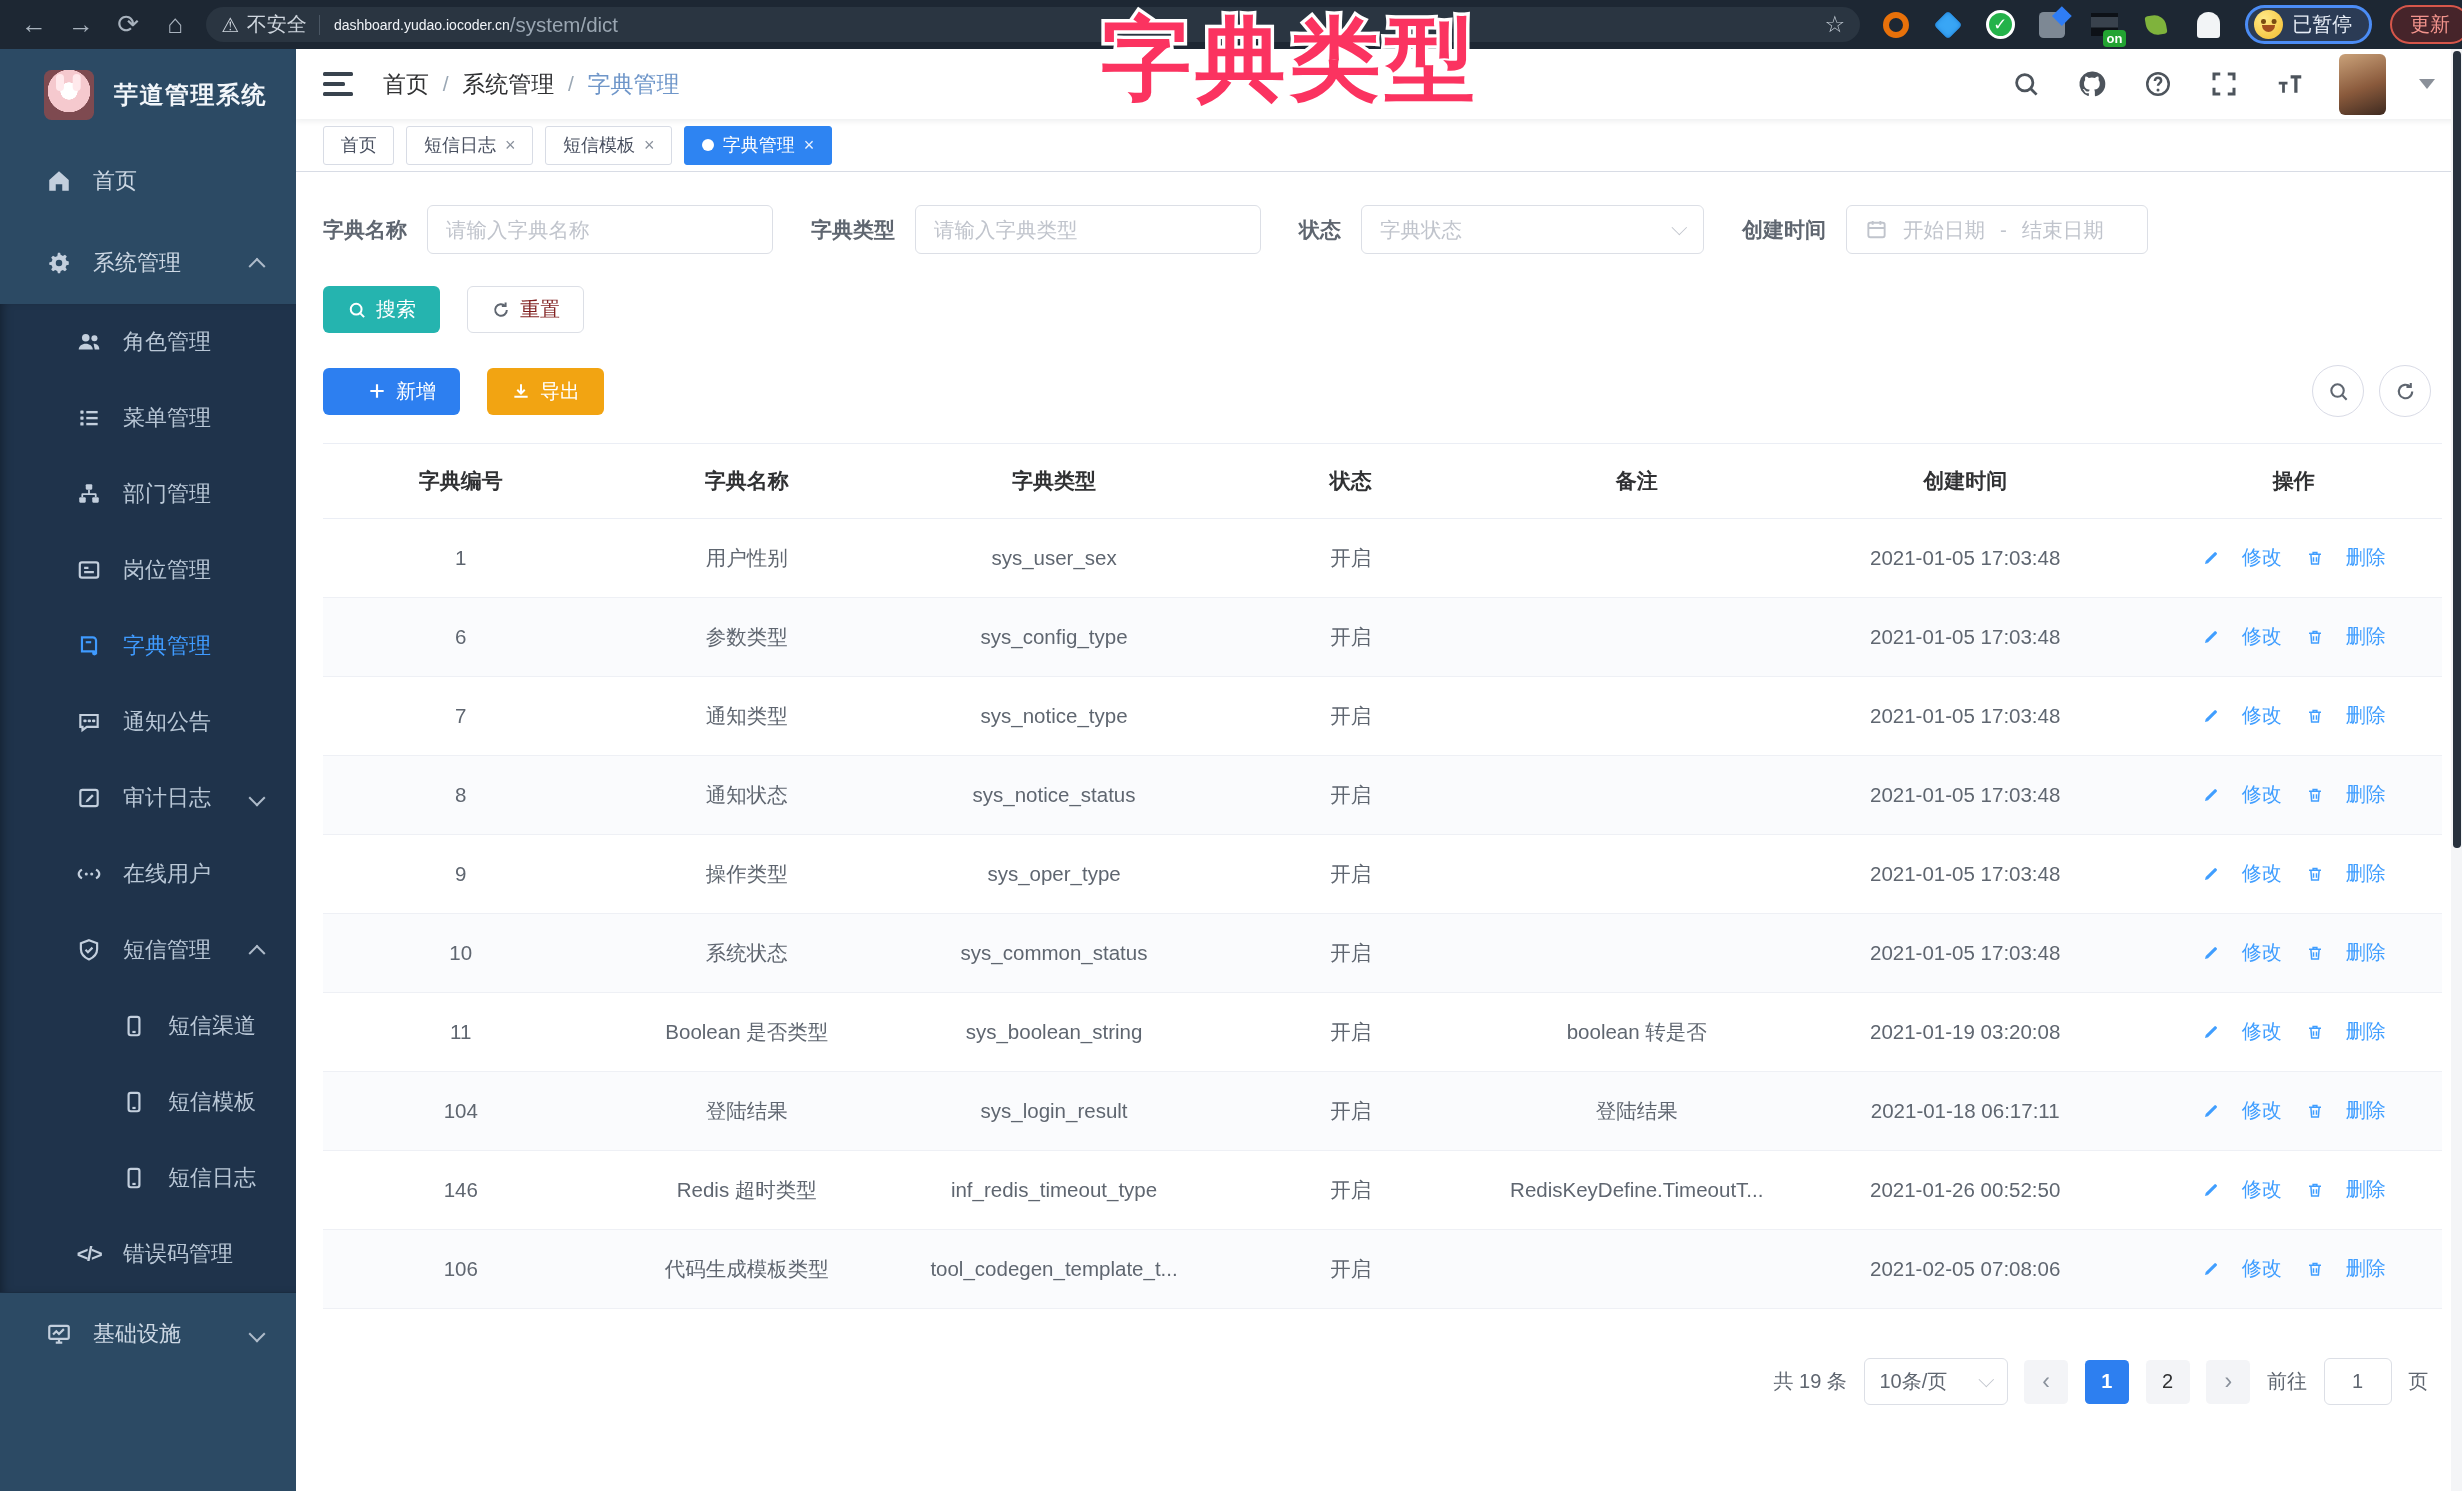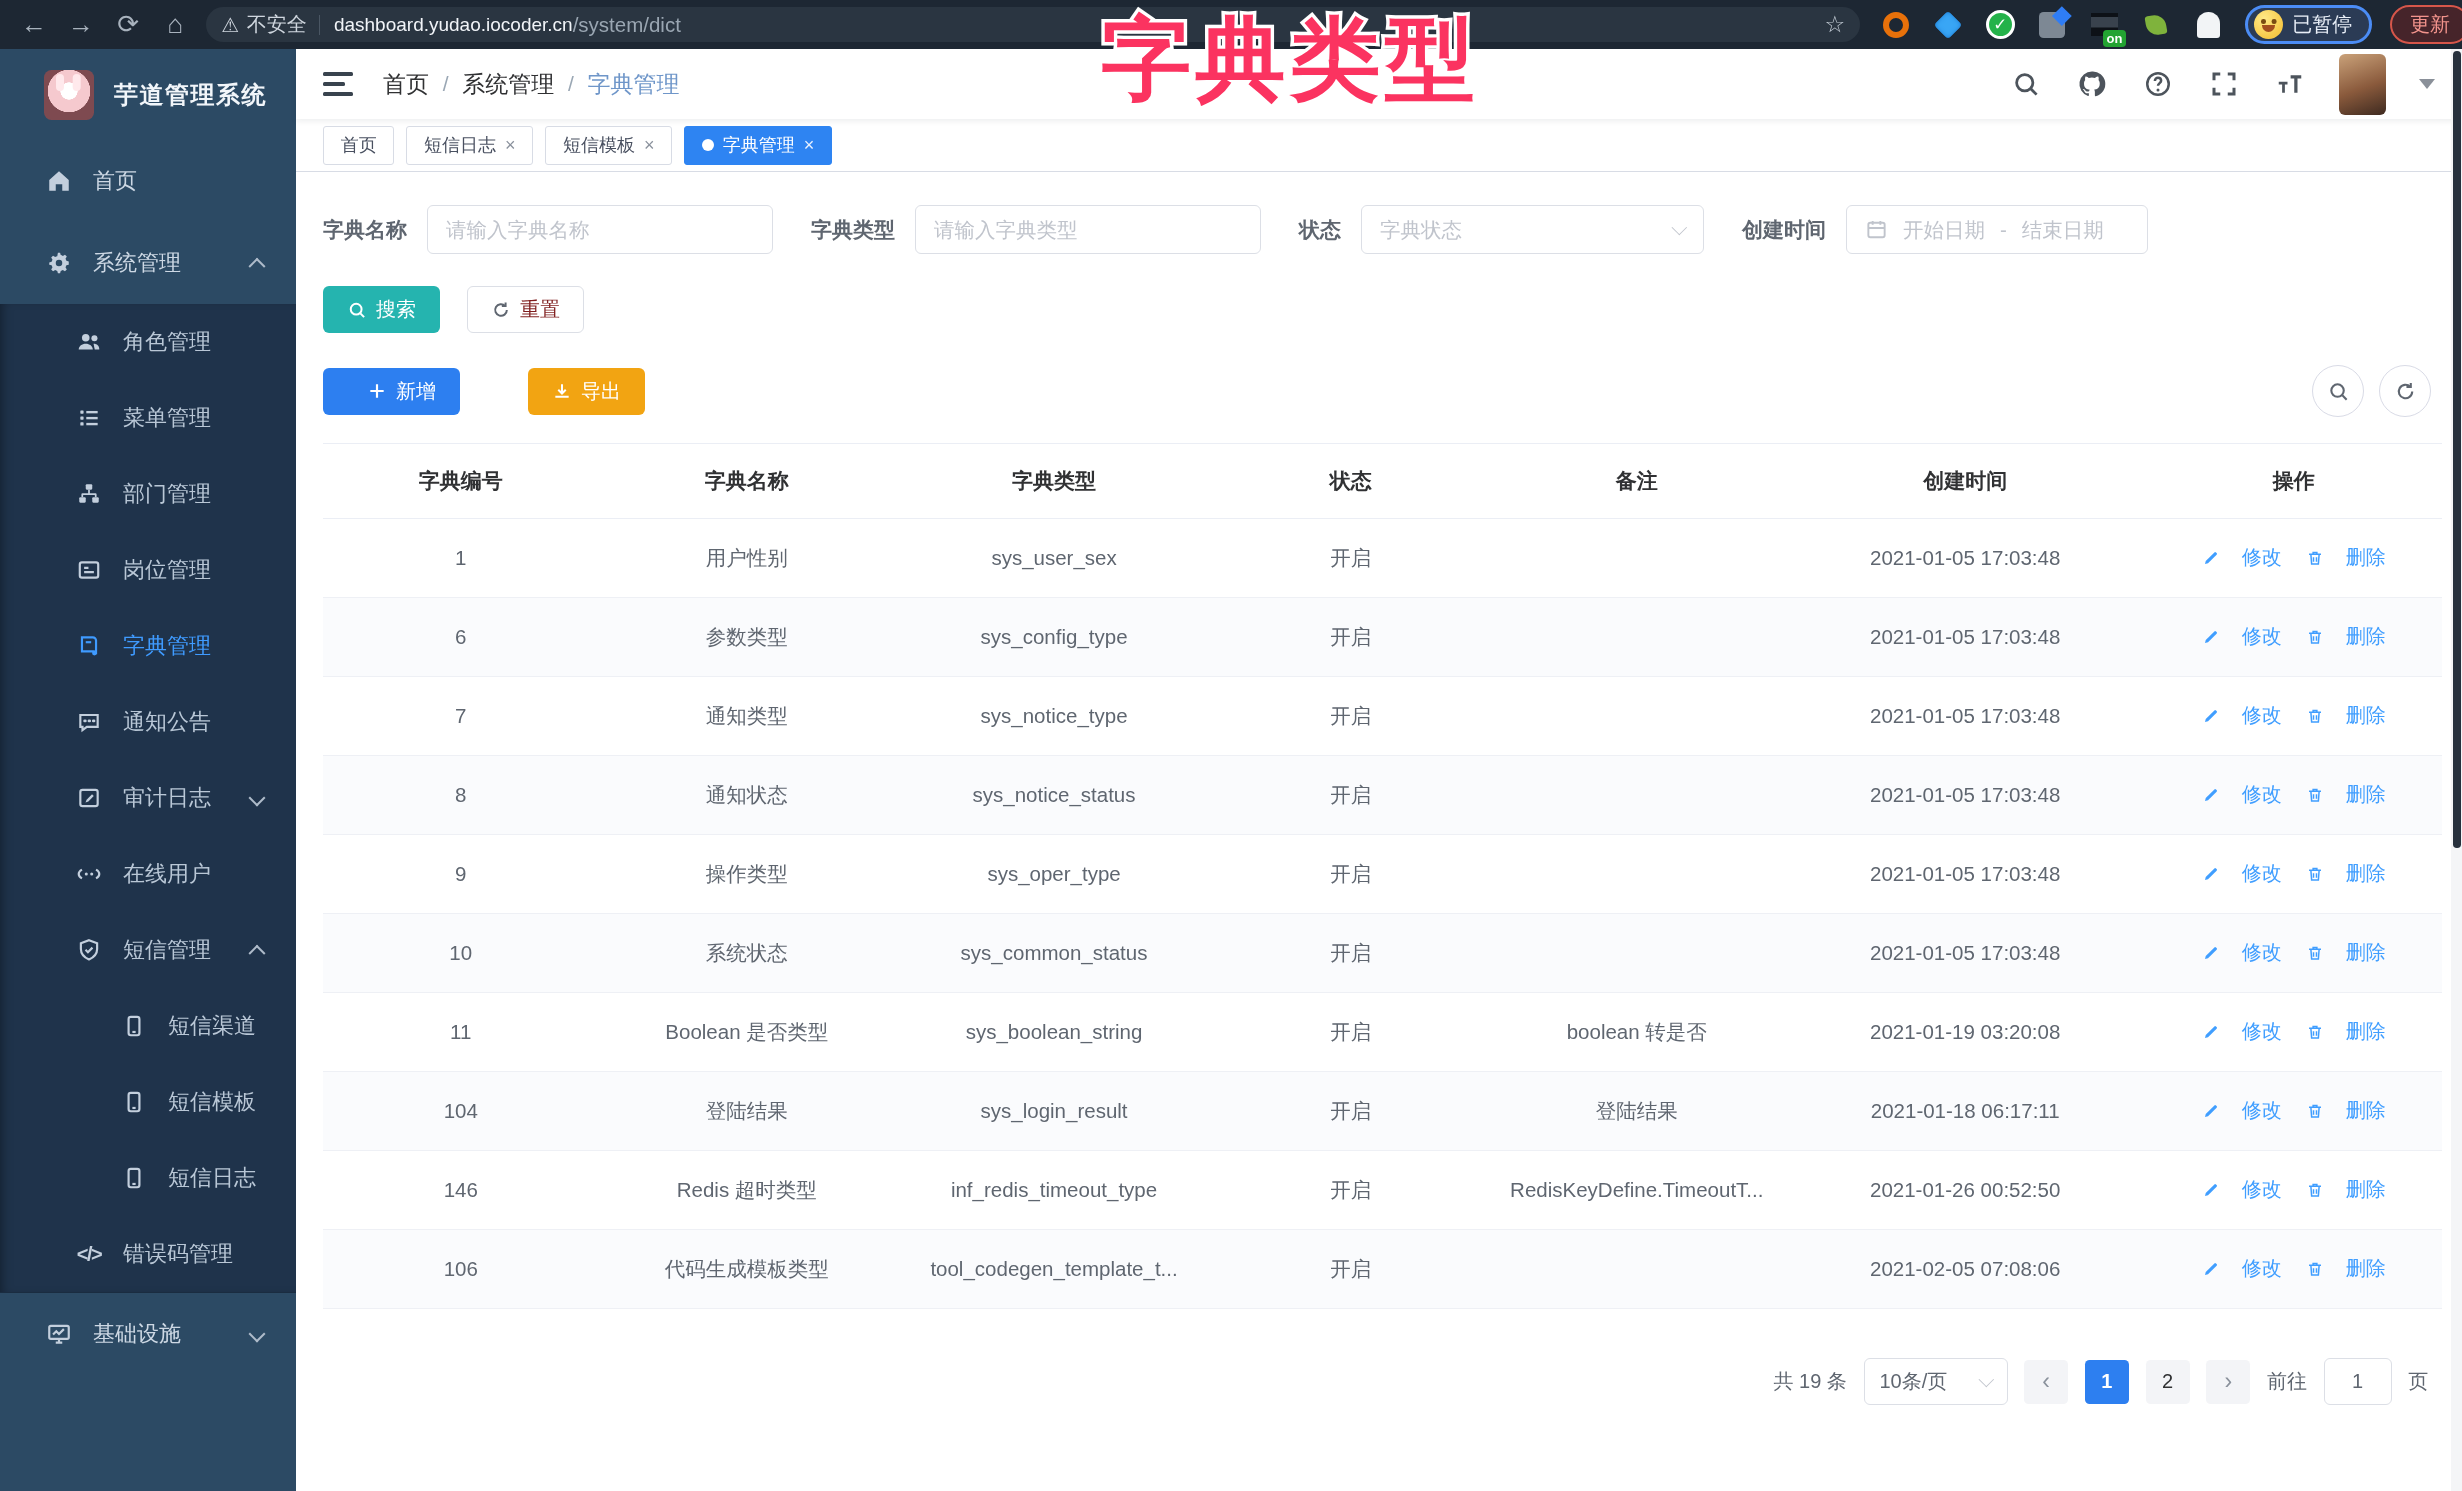--- a/index.html
+++ b/index.html
@@ -9,21 +9,21 @@
 
   
   .chrome { position:absolute; top:0; left:0; width:100%; height:49px; background:#1d2733;
     display:flex; align-items:center; padding:0 10.6px; z-index:5; }
   .nav-ic { color:#a8b2bd; font-size:26px; width:47px; text-align:center; flex:0 0 auto; cursor:default; }
   .omnibox { height:35px; flex:0 0 auto; width:1654px; margin-left:7.6px; background:#2a3541;
     border-radius:18px; display:flex; align-items:center; padding:0 15px; color:#dde3ea; }
   .omnibox .warn { font-size:20px; color:#cfd6de; margin-right:7.6px; }
   .omnibox .sec { font-size:20px; color:#cfd6de; margin-right:12px; }
   .omnibox .sep { width:1.5px; height:20px; background:#4a5663; margin-right:13.7px; }
-  .omnibox .host { font-size:19px; color:#f1f4f8; }
+  .omnibox .host { font-size:14px; color:#f1f4f8; }
   .omnibox .path { font-size:20.5px; color:#9aa6b2; }
   .omnibox .star { margin-left:auto; font-size:23px; color:#c4cdd6; }
   .exts { display:flex; align-items:center; gap:20px; margin-left:20px; }
   .ext { width:32px; height:32px; position:relative; display:flex; align-items:center; justify-content:center; }
   .ext-donut { width:26px; height:26px; border:6.8px solid #e8710a; border-radius:50%; }
   .ext-gem { width:20px; height:20px; background:#39a6f5; transform:rotate(45deg); border-radius:3.8px; box-shadow:0 0 4.6px #1c7ad4 inset; }
   .ext-green { width:29px; height:29px; background:#24b24a; border-radius:50%; border:3px solid #fff; color:#fff; font-size:16.7px; display:flex; align-items:center; justify-content:center; font-weight:bold; }
   .ext-grid { width:26px; height:26px; background:#7d8894; border-radius:4.6px; position:relative; }
   .ext-grid::after { content:""; position:absolute; right:-3px; top:-3px; width:13.7px; height:13.7px; background:#2f7df6; transform:rotate(45deg); }
   .ext-bars { width:27px; height:23px; border-top:4.6px solid #0d1117; border-bottom:4.6px solid #0d1117; box-shadow:0 -9px 0 -4.6px #0d1117 inset; background:#39424d; }
@@ -102,21 +102,21 @@
   .f-date .dsep { color:#c0c4cc; }
 
   
   .btn-row { display:flex; align-items:center; margin-top:32px; gap:27px; }
   .btn { height:47px; border-radius:6px; display:flex; align-items:center; justify-content:center; gap:9px;
     font-size:20px; padding:0 23px; border:1.5px solid transparent; cursor:pointer; }
   .btn svg { width:20px; height:20px; }
   .btn-teal { background:#25b4af; color:#fff; }
   .btn-plain { background:#fff; color:#7f1d1d; border-color:#dcdfe6; }
   .btn-blue { background:#2d7ff0; color:#fff;padding-left:43px; }
-  .btn-orange { background:#f2a412; color:#fff;margin-left:41px; }
+  .btn-orange { background:#f2a412; color:#fff; }
   .round-group { margin-left:auto; display:flex; gap:15px; margin-right:10.6px; }
   .round-btn { width:52px; height:52px; border-radius:50%; border:1.5px solid #d9dbe6; background:#fff; color:#5f6670;
     display:flex; align-items:center; justify-content:center; }
   .round-btn svg { width:23px; height:23px; }
 
   
   table.grid { width:100%; border-collapse:collapse; margin-top:26px; table-layout:fixed; }
   .grid th { font-size:21px; color:#303133; font-weight:bold; padding:23px 6px; border-top:1.5px solid #ebeef5; border-bottom:1.5px solid #ebeef5; text-align:center; }
   .grid td { font-size:20.5px; color:#5f6670; padding:25px 6px; border-bottom:1.5px solid #eef0f5; text-align:center; white-space:nowrap; overflow:hidden; }
   .grid tbody tr:nth-child(even) { background:#fafbfd; }

